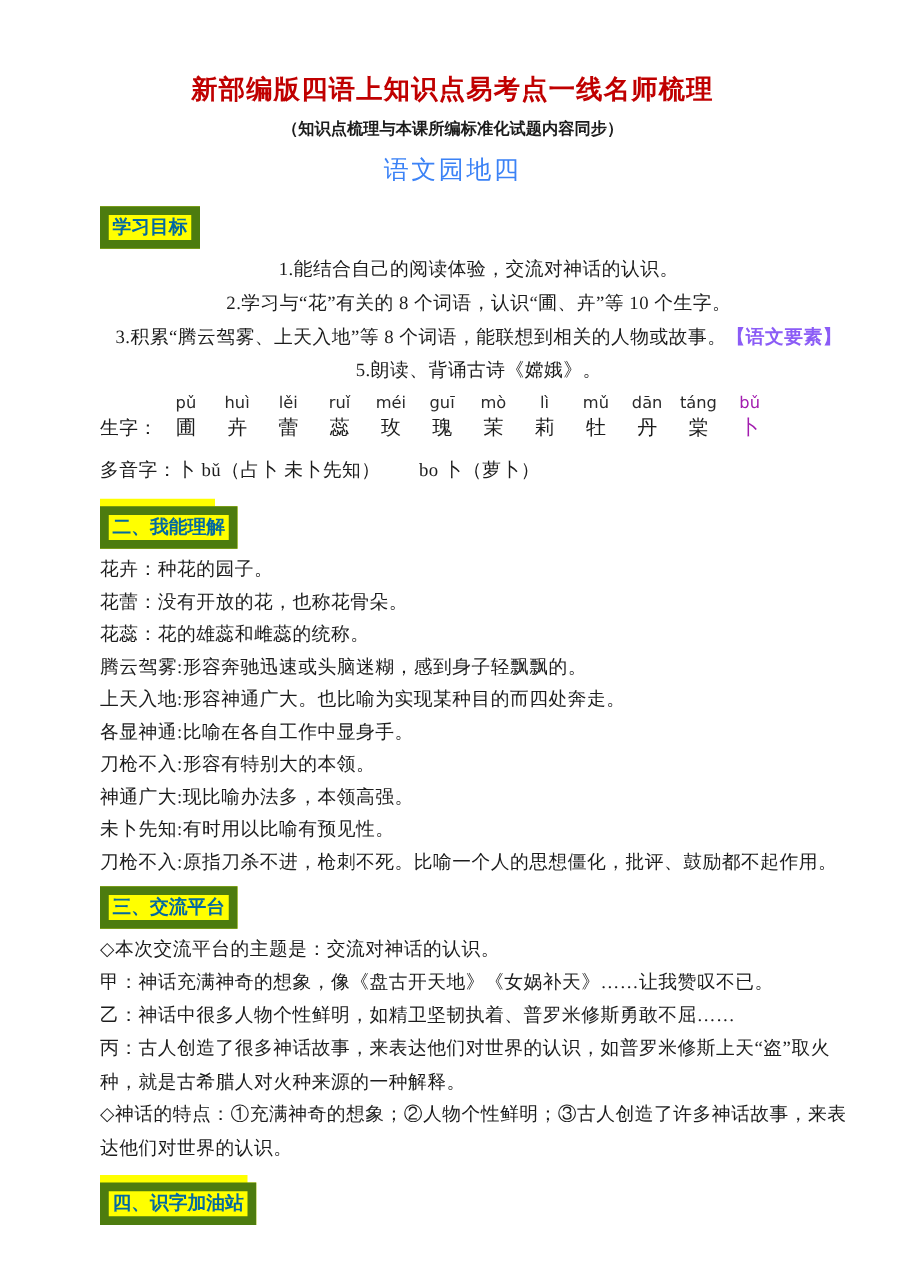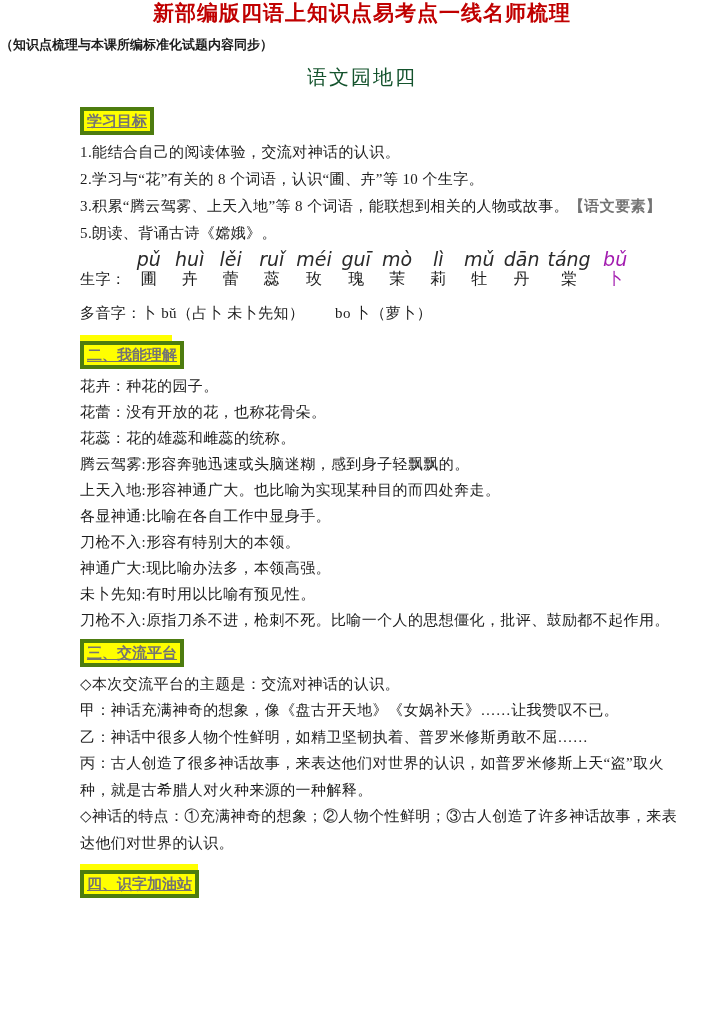--- a/index.html
+++ b/index.html
@@ -9,76 +9,77 @@
     width: 724px;
     height: 1024px;
     overflow: hidden;
     font-family: "Liberation Serif", "DejaVu Serif", serif;
     color: #1c1c1c;
   }
   .page {
     box-sizing: border-box;
     width: 724px;
     height: 1024px;
+    padding-top: 58px;
   }
   .doc-title {
     margin: 0;
     text-align: center;
     font-size: 21px;
     line-height: 26px;
     font-weight: bold;
     color: #c00000;
     letter-spacing: 1px;
   }
   .doc-subtitle {
     margin-top: 10px;
+    text-align: center;
     font-size: 13px;
     font-weight: bold;
     color: #1c1c1c;
   }
   .lesson-title {
     margin-top: 10px;
     text-align: center;
     font-size: 20px;
     letter-spacing: 2px;
-    color: #14532d;
+    color: #3b82f6;
   }
   .content {
     margin: 10px 38px 0 80px;
     font-size: 15px;
   }
   .sec-heading {
     display: inline-block;
     background: #ffff00;
-    border: 4px solid #4d7c0f;
-    color: #737373;
+    border: 7px solid #4d7c0f;
+    color: #0369a1;
     font-weight: bold;
     font-size: 15px;
     line-height: 20px;
     padding: 0 3px;
     margin: 6px 0 4px 0;
-    text-decoration: underline;
   }
   .strip {
     height: 8px;
     background: #ffff00;
     margin-top: 8px;
     margin-bottom: -8px;
   }
   .strip.s2 { width: 92px; }
   .strip.s4 { width: 118px; }
   .line {
     margin: 0;
     padding: 0;
     line-height: 26.5px;
     letter-spacing: 0.4px;
   }
-  .goals .line { line-height: 27px; }
+  .goals .line { line-height: 27px; text-align: center; }
   .defs .line { line-height: 26px; }
-  .tag { font-weight: bold; color: #737373; }
+  .tag { font-weight: bold; color: #8b5cf6; }
   .u { text-underline-offset: 3px; }
   
   .charrow {
     display: flex;
     align-items: flex-end;
     margin-top: 4px;
   }
   .charrow .row-label {
     line-height: 24px;
     margin-right: 6px;
@@ -86,24 +87,23 @@
   }
   .char-col {
     display: flex;
     flex-direction: column;
     align-items: center;
     min-width: 33px;
     margin-right: 8px;
   }
   .char-col .py {
     font-family: "DejaVu Sans", sans-serif;
-    font-size: 19px;
+    font-size: 13px;
     line-height: 16px;
     color: #2a2a2a;
-    font-style: italic;
   }
   .char-col .ch {
     font-size: 16px;
     line-height: 24px;
   }
   .char-col.blue .py, .char-col.blue .ch { color: #a21caf; }
   .duoyin { margin-top: 9px; }
 </style>
 </head>
 <body>

